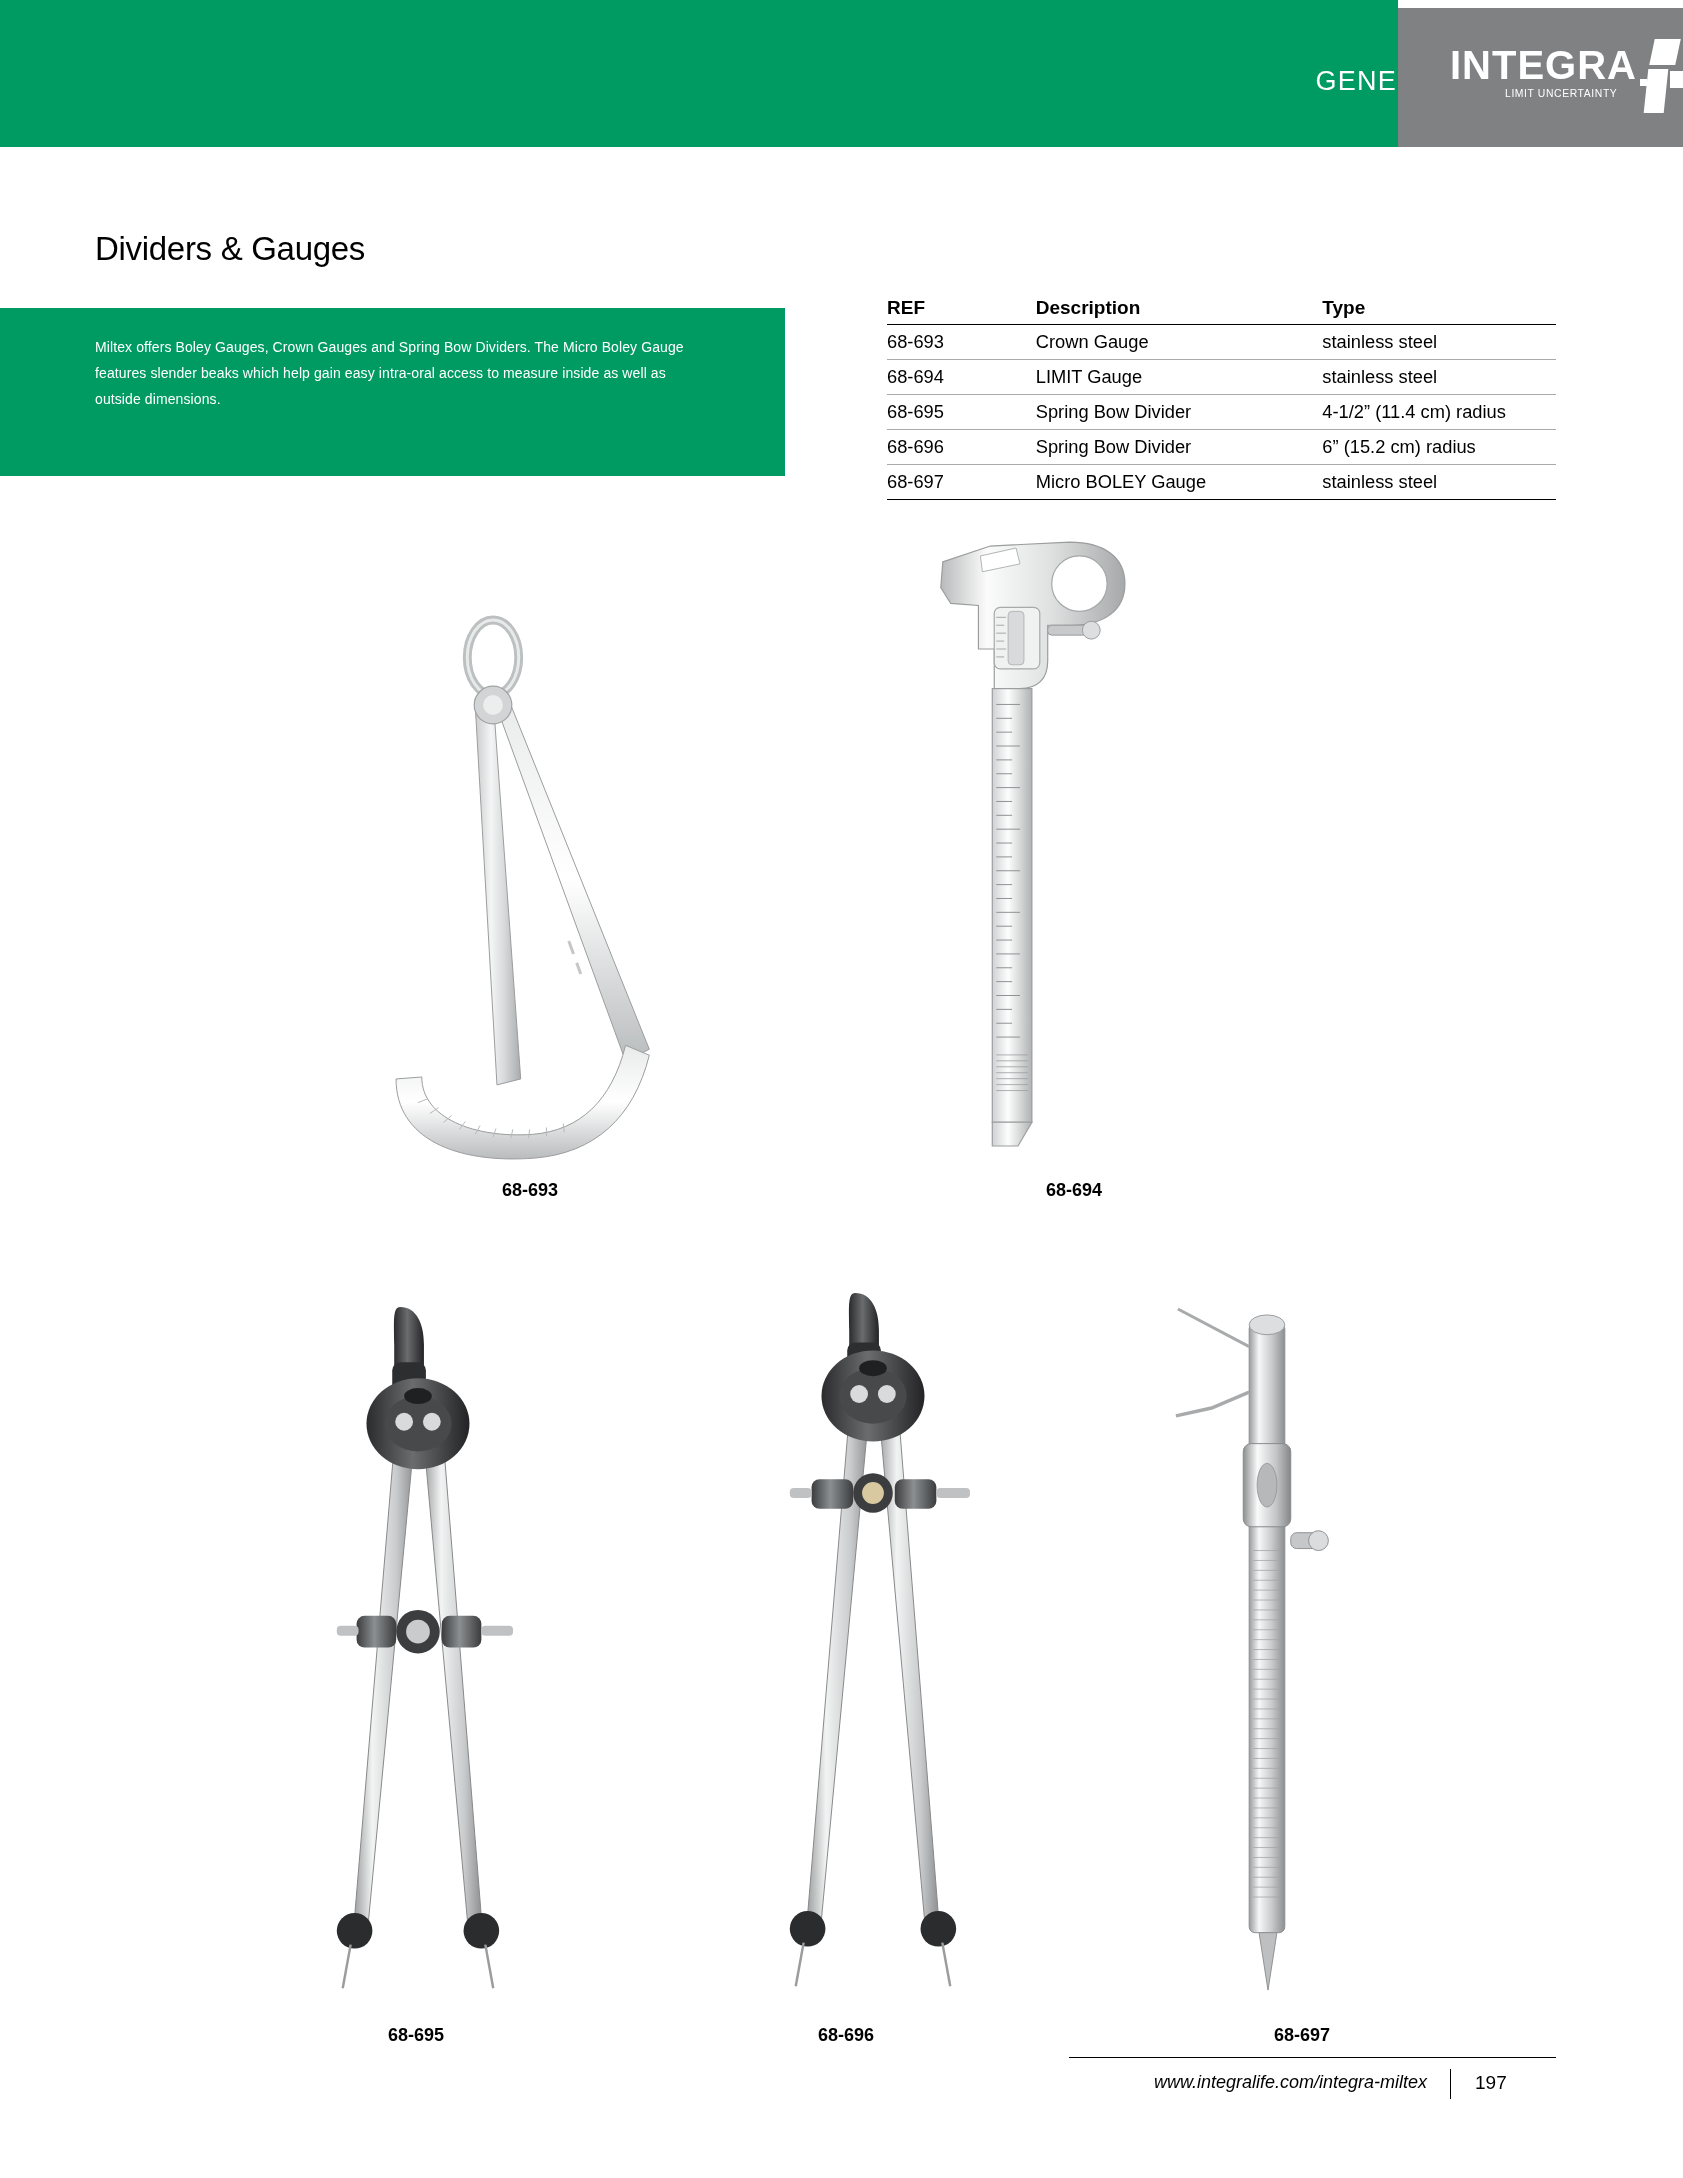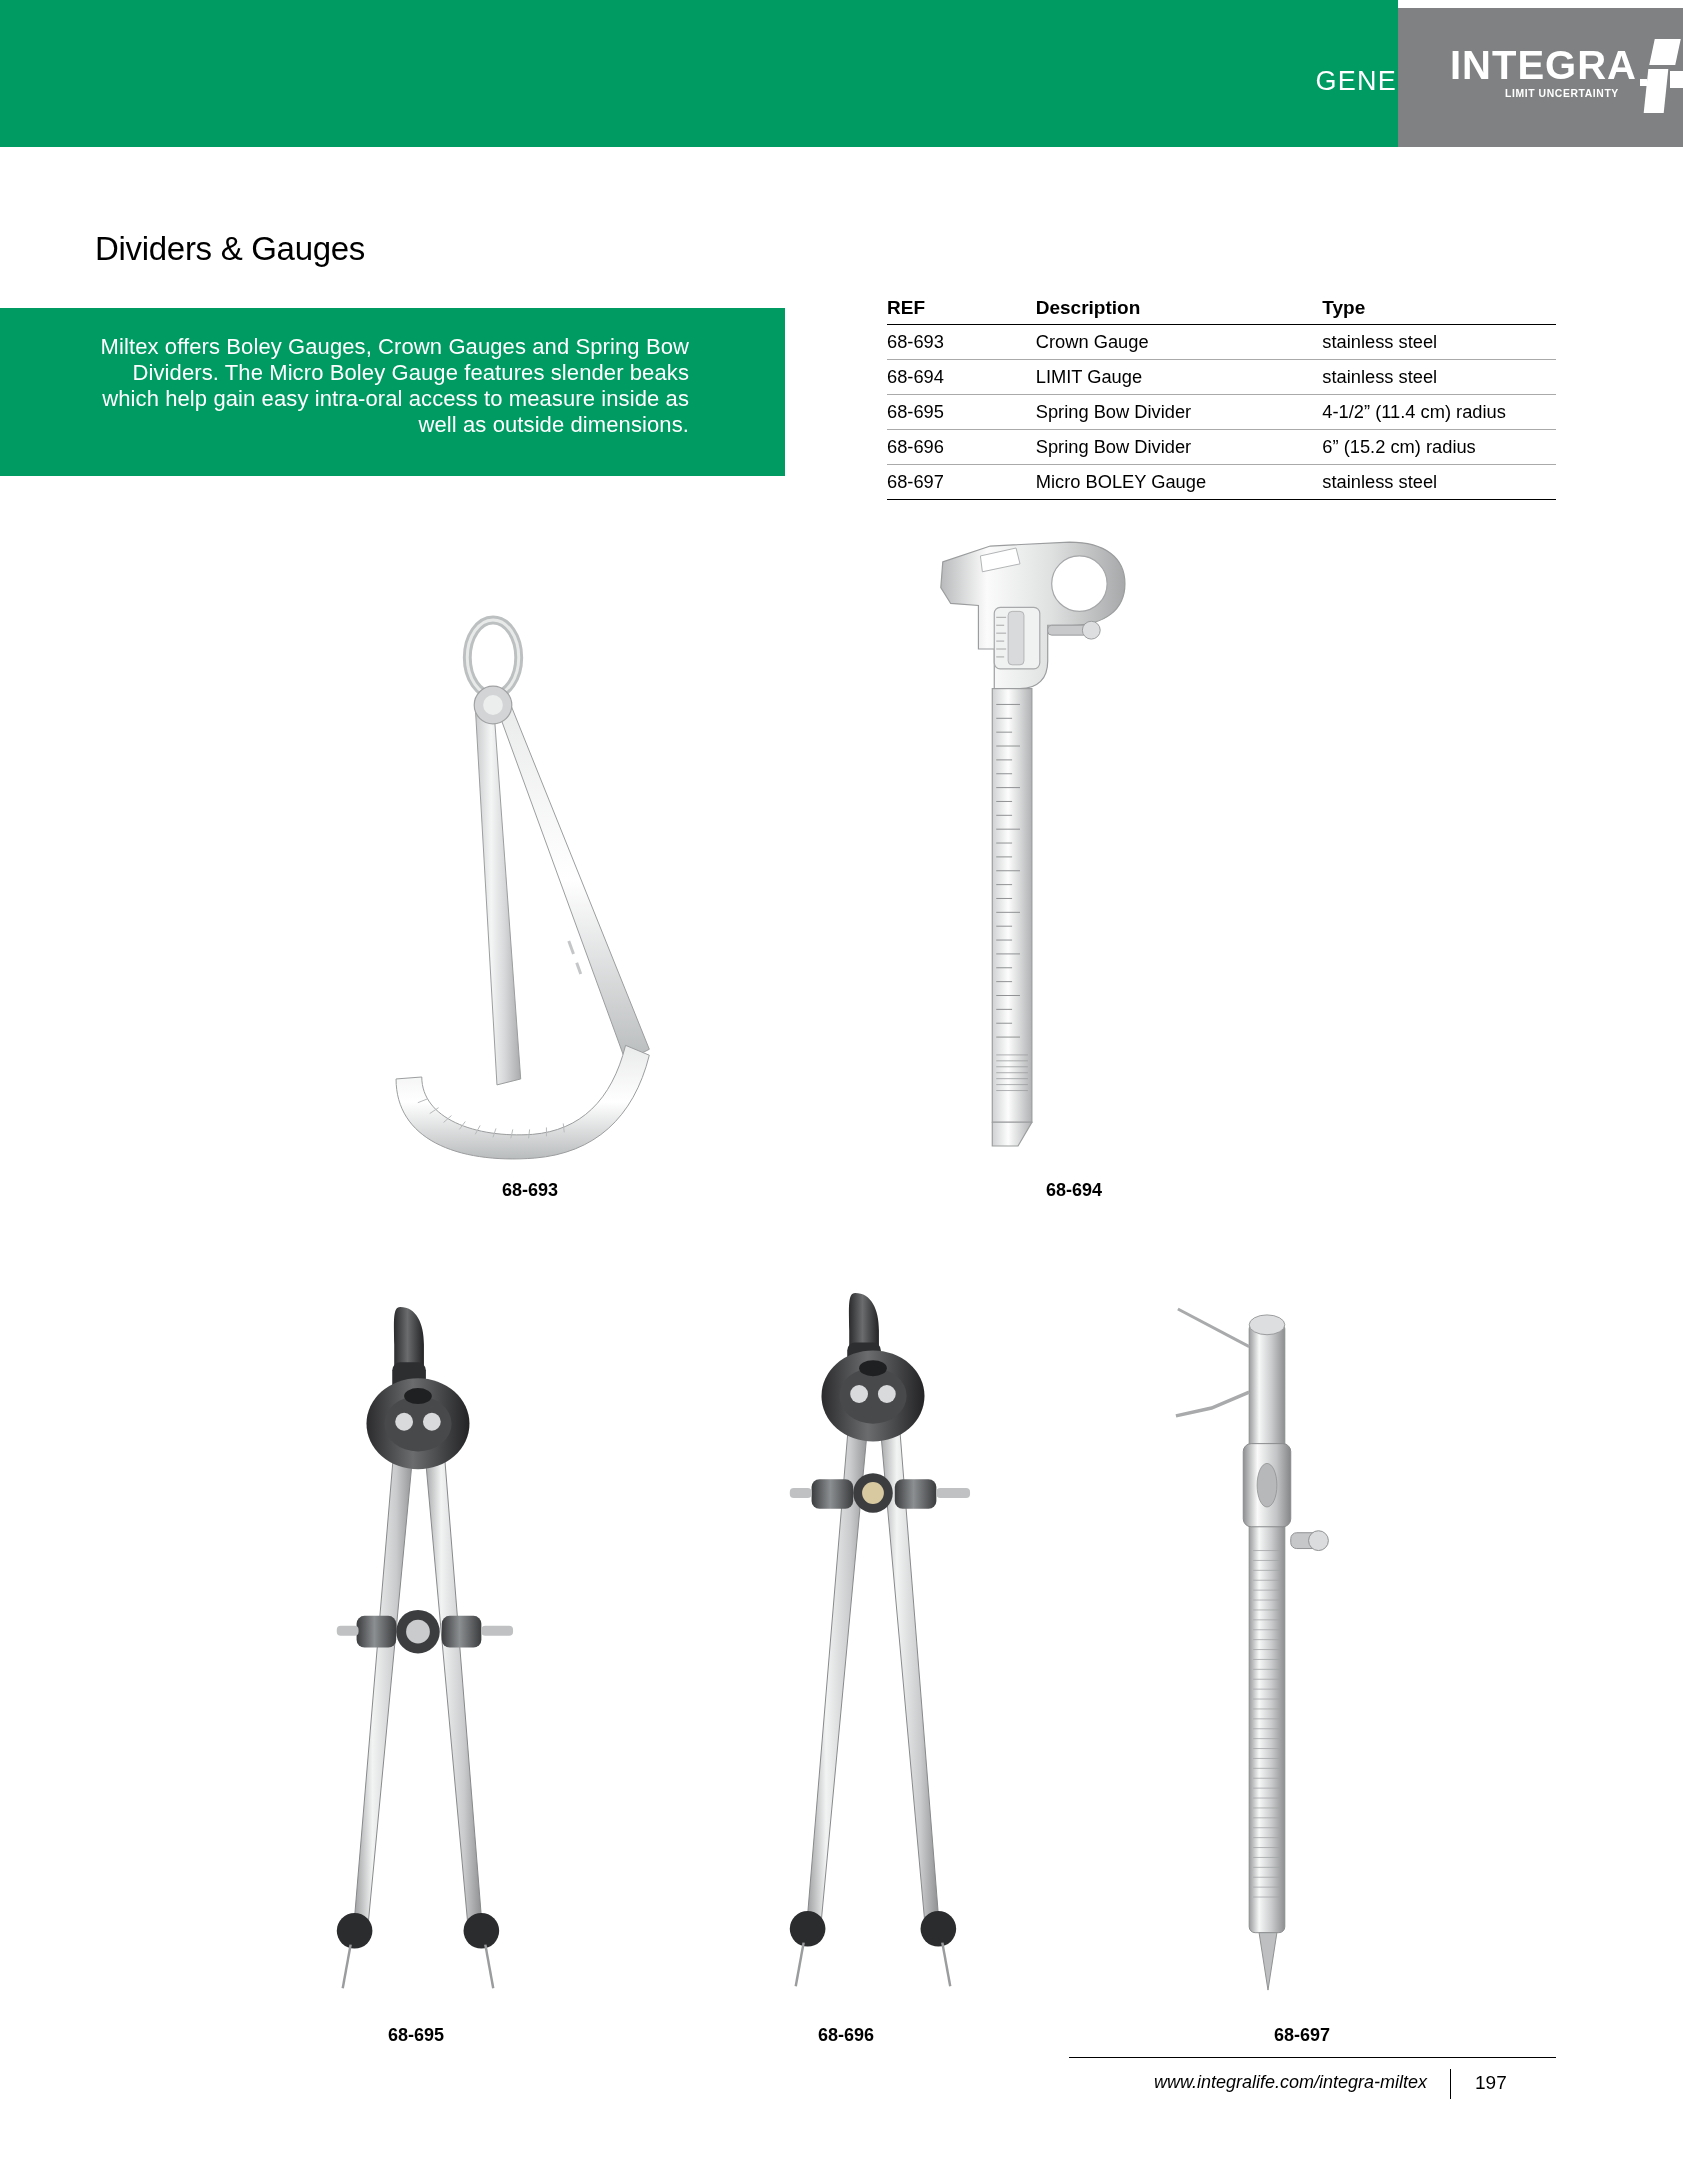--- a/index.html
+++ b/index.html
@@ -66,21 +66,21 @@
     top: 44px;
     width: 7px; height: 7px;
     background: #ffffff;
   }
   .logo-tag {
     position: absolute;
     left: 61px;
     top: 53px;
     color: #ffffff;
     font-size: 10.4px;
-    font-weight: 700;
+    font-weight: 400;
     letter-spacing: 0.6px;
   }
   .logo-mark {
     position: absolute;
     right: 2px;
     top: 2px;
     width: 46px;
     height: 79px;
   }
   .logo-mark .lm1 {
@@ -122,24 +122,23 @@
     width: 785px;
     height: 168px;
     background: #009B63;
   }
   .intro-text {
     position: absolute;
     left: 95px;
     top: 334px;
     width: 594px;
     color: #ffffff;
-    font-size: 22px;
+    font-size: 14px;
     line-height: 26px;
     letter-spacing: 0.1px;
-    text-align: right;
   }
 
   
   .ref-table {
     position: absolute;
     left: 887px;
     top: 297px;
     width: 669px;
     border-collapse: collapse;
     font-size: 18.3px;

